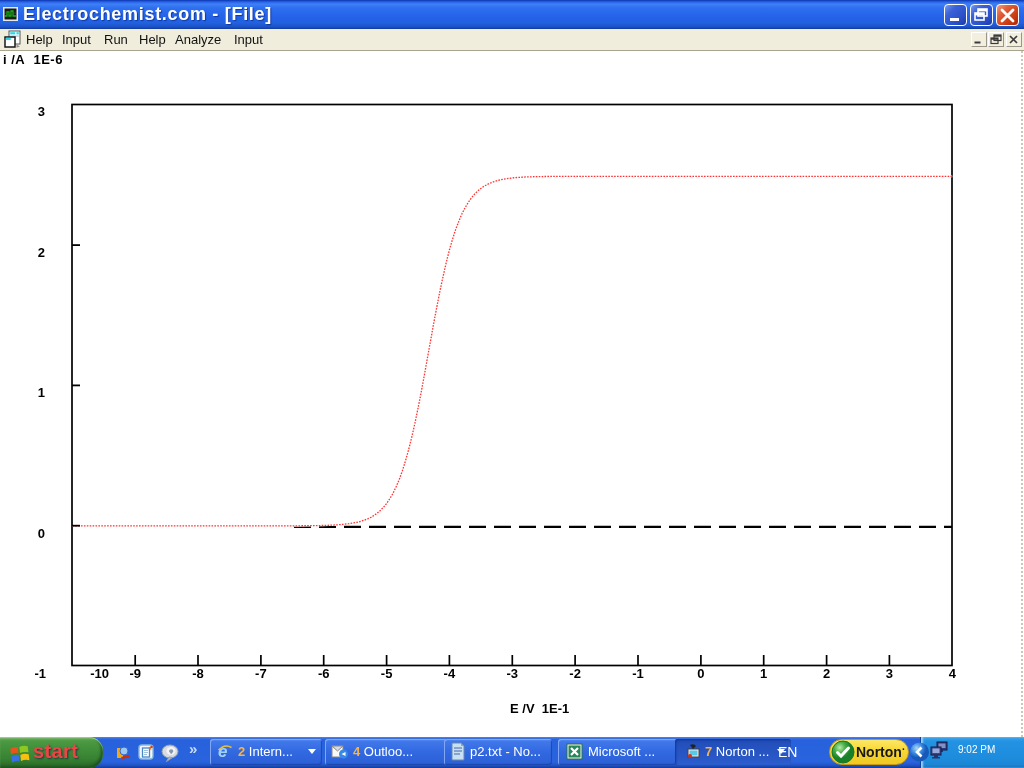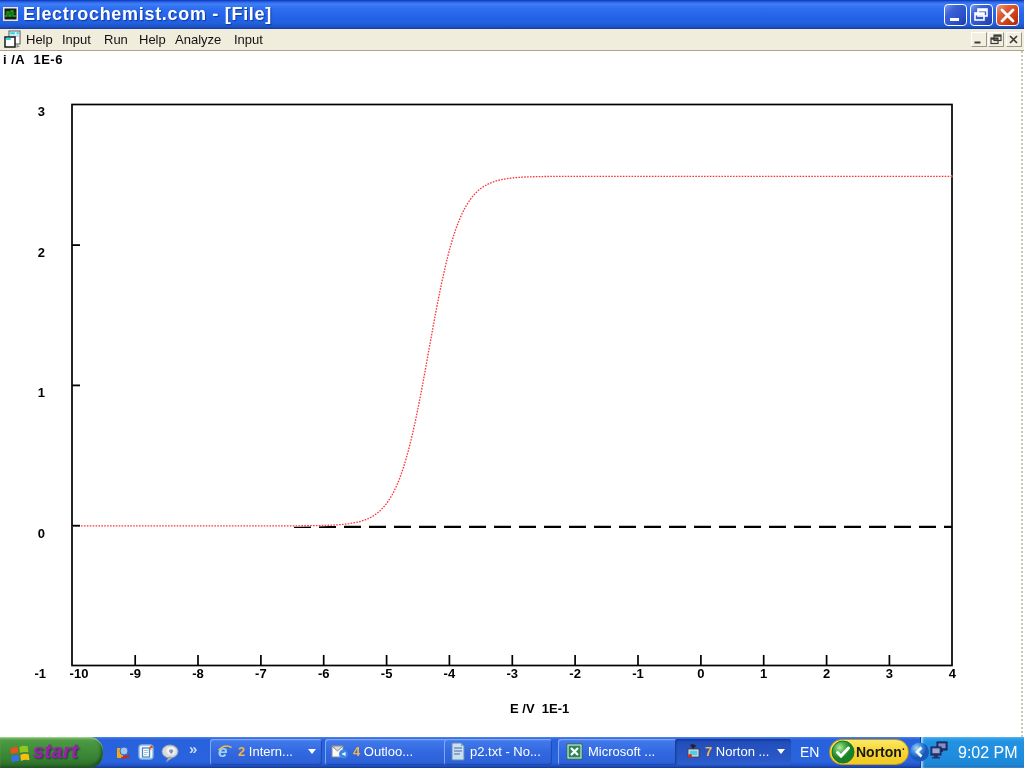--- a/index.html
+++ b/index.html
@@ -22,33 +22,33 @@
 
 #wbody{position:absolute;left:0;top:51px;width:1024px;height:686px;background:#fff}
 #rightborder{position:absolute;left:1021px;top:51px;width:2px;height:686px;
 background:repeating-linear-gradient(180deg,#ccc8b8 0 2px,#fff 2px 4px)}
 
 #taskbar{position:absolute;left:0;top:737px;width:1024px;height:31px;
 background:linear-gradient(180deg,#4f86ee 0%,#3a72e4 4%,#2861dc 9%,#2a63de 80%,#2157c9 90%,#1a43a8 97%,#15389b 100%);}
 #startbtn{position:absolute;left:0;top:737px;width:103px;height:31px;border-radius:0 14px 14px 0;
 background:linear-gradient(180deg,#7eba6c 0%,#4d9a44 12%,#3f8c39 45%,#378233 70%,#2f742c 85%,#2c6e28 100%);
 box-shadow:inset 0 1px 1px #9ed48c, inset -2px -2px 3px #1e5220;}
-#starttxt{position:absolute;left:33px;top:740px;color:#a21caf;font-weight:bold;font-style:italic;font-size:20px;letter-spacing:0.4px;
+#starttxt{position:absolute;left:33px;top:740px;color:#ef4444;font-weight:bold;font-size:20px;letter-spacing:0.4px;
 text-shadow:1px 1px 2px #234;}
 .taskbtn{position:absolute;top:739px;height:26px;border-radius:3px;color:#fff;font-size:13px;
 background:linear-gradient(180deg,#5a8df2 0%,#4078ea 10%,#3268e0 50%,#2c61d8 90%,#2456c8 100%);
 box-shadow:inset 1px 1px 0 #7fa7f5, inset -1px -1px 1px #1c48b0;}
 .taskbtn .num{color:#f5b44c;font-weight:bold}
 .taskbtn .lbl{color:#fff}
 .tasktext{position:absolute;top:5px;white-space:nowrap;overflow:hidden}
 .drop{position:absolute;right:6px;top:10px;width:0;height:0;border-left:4px solid transparent;border-right:4px solid transparent;border-top:5px solid #fff}
 #tray{position:absolute;left:920px;top:737px;width:104px;height:31px;
 background:linear-gradient(180deg,#38a5ec 0%,#2392e2 15%,#1d8cdc 70%,#1d86d4 90%,#1565b4 100%);
 border-left:1px solid #1040a0;box-shadow:inset 2px 0 2px #9fd4f5;}
-#clock{position:absolute;left:958px;top:744px;color:#fff;font-size:16px}
+#clock{position:absolute;left:958px;top:744px;color:#fff;font-size:10px}
 </style></head><body>
 
 <div id="titlebar"></div>
 <svg id="appicon" class="abs" viewBox="0 0 15 14">
  <rect x="0" y="0" width="15" height="14" fill="#e8e8e8"></rect>
  <rect x="1.5" y="1.5" width="12" height="11" fill="#1a1a1a"></rect>
  <path d="M2 9 L4 9 4 5 6 5 6 9 8 9 8 4 10 4 10 9 13 9" stroke="#18b018" stroke-width="1.3" fill="none"></path>
  <path d="M2 6 H13" stroke="#0c7a0c" stroke-width="0.8" fill="none"></path>
 </svg>
 <div id="title">Electrochemist.com - [File]</div>
@@ -133,21 +133,21 @@
  </g>
 </svg>
 
 <div class="abs" style="left:3px;top:52px;font-size:13px;font-weight:bold;letter-spacing:0.5px">i /A&nbsp; 1E-6</div>
 <div class="abs" style="left:510px;top:701px;font-size:13px;font-weight:bold">E /V&nbsp; 1E-1</div>
 <div class="abs ylab" style="left:0px;top:104px;width:45px;text-align:right;font-size:13px;font-weight:bold">3</div>
 <div class="abs ylab" style="left:0px;top:245px;width:45px;text-align:right;font-size:13px;font-weight:bold">2</div>
 <div class="abs ylab" style="left:0px;top:385px;width:45px;text-align:right;font-size:13px;font-weight:bold">1</div>
 <div class="abs ylab" style="left:0px;top:526px;width:45px;text-align:right;font-size:13px;font-weight:bold">0</div>
 <div class="abs ylab" style="left:0px;top:666px;width:46px;text-align:right;font-size:13px;font-weight:bold">-1</div>
-<div class="abs xl" style="left:49px;top:666px;width:60px;text-align:center;font-size:13px;font-weight:bold">-10</div>
+<div class="abs xl" style="left:49px;top:666px;width:60px;text-align:right;font-size:13px;font-weight:bold">-10</div>
 <div class="abs xl" style="left:105.2px;top:666px;width:60px;text-align:center;font-size:13px;font-weight:bold">-9</div>
 <div class="abs xl" style="left:168px;top:666px;width:60px;text-align:center;font-size:13px;font-weight:bold">-8</div>
 <div class="abs xl" style="left:230.9px;top:666px;width:60px;text-align:center;font-size:13px;font-weight:bold">-7</div>
 <div class="abs xl" style="left:293.7px;top:666px;width:60px;text-align:center;font-size:13px;font-weight:bold">-6</div>
 <div class="abs xl" style="left:356.6px;top:666px;width:60px;text-align:center;font-size:13px;font-weight:bold">-5</div>
 <div class="abs xl" style="left:419.4px;top:666px;width:60px;text-align:center;font-size:13px;font-weight:bold">-4</div>
 <div class="abs xl" style="left:482.3px;top:666px;width:60px;text-align:center;font-size:13px;font-weight:bold">-3</div>
 <div class="abs xl" style="left:545.1px;top:666px;width:60px;text-align:center;font-size:13px;font-weight:bold">-2</div>
 <div class="abs xl" style="left:608px;top:666px;width:60px;text-align:center;font-size:13px;font-weight:bold">-1</div>
 <div class="abs xl" style="left:670.9px;top:666px;width:60px;text-align:center;font-size:13px;font-weight:bold">0</div>
@@ -225,21 +225,21 @@
 <div class="taskbtn" style="left:675px;width:116px;background:linear-gradient(180deg,#1e48b4 0%,#2350bc 20%,#2a58c8 80%,#2e60d0 100%);box-shadow:inset 1px 1px 2px #123890">
  <svg class="abs" style="left:10px;top:4px" width="17" height="17" viewBox="0 0 17 17">
       <rect x="3" y="6" width="11" height="8" fill="#f0f0f0" stroke="#444"></rect>
       <rect x="4.5" y="7.5" width="8" height="5" fill="#58c8e8"></rect>
       <path d="M5 2 q4 -2 6 1 l-3 3z" fill="#222"></path>
       <circle cx="5" cy="13" r="2" fill="#d03018"></circle>
     </svg>
  <div class="tasktext" style="left:30px"><span class="num">7</span> <span class="lbl">Norton ...</span></div>
  <div class="drop"></div>
 </div>
-<div class="abs" style="left:800px;top:744px;color:#fff;font-size:14px">EN</div>
+<div class="abs" style="left:778px;top:744px;color:#fff;font-size:14px">EN</div>
 
 <div class="abs" style="left:829px;top:739px;width:80px;height:26px;border-radius:13px;background:linear-gradient(180deg,#fce868 0%,#f8d838 40%,#f0c820 100%);border:1px solid #c89818"></div>
 <svg class="abs" style="left:831px;top:740px" width="24" height="24" viewBox="0 0 24 24">
  <circle cx="12" cy="12" r="11" fill="url(#gg)"></circle>
     <defs>
       <radialGradient id="gg" cx="0.35" cy="0.3">
         <stop offset="0" stop-color="#b8e8a8"></stop>
         <stop offset="0.5" stop-color="#48b048"></stop>
         <stop offset="1" stop-color="#188028"></stop>
       </radialGradient>

